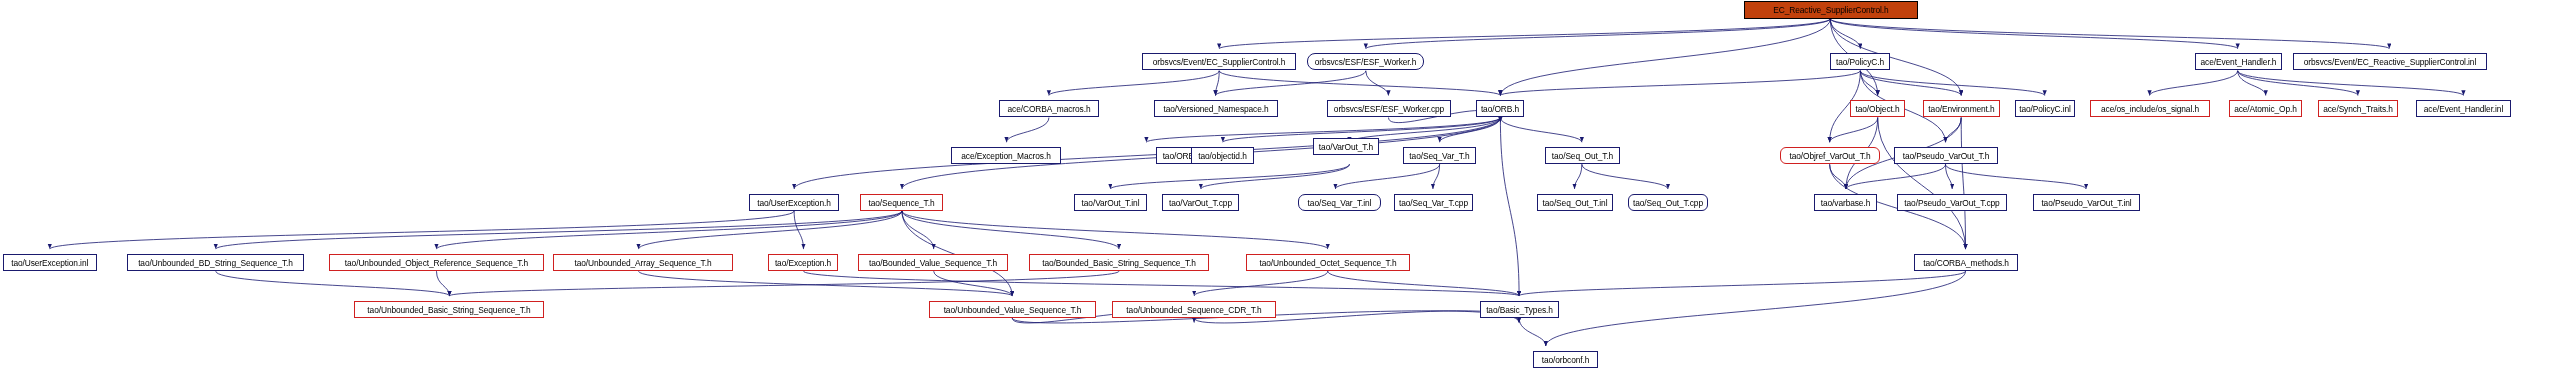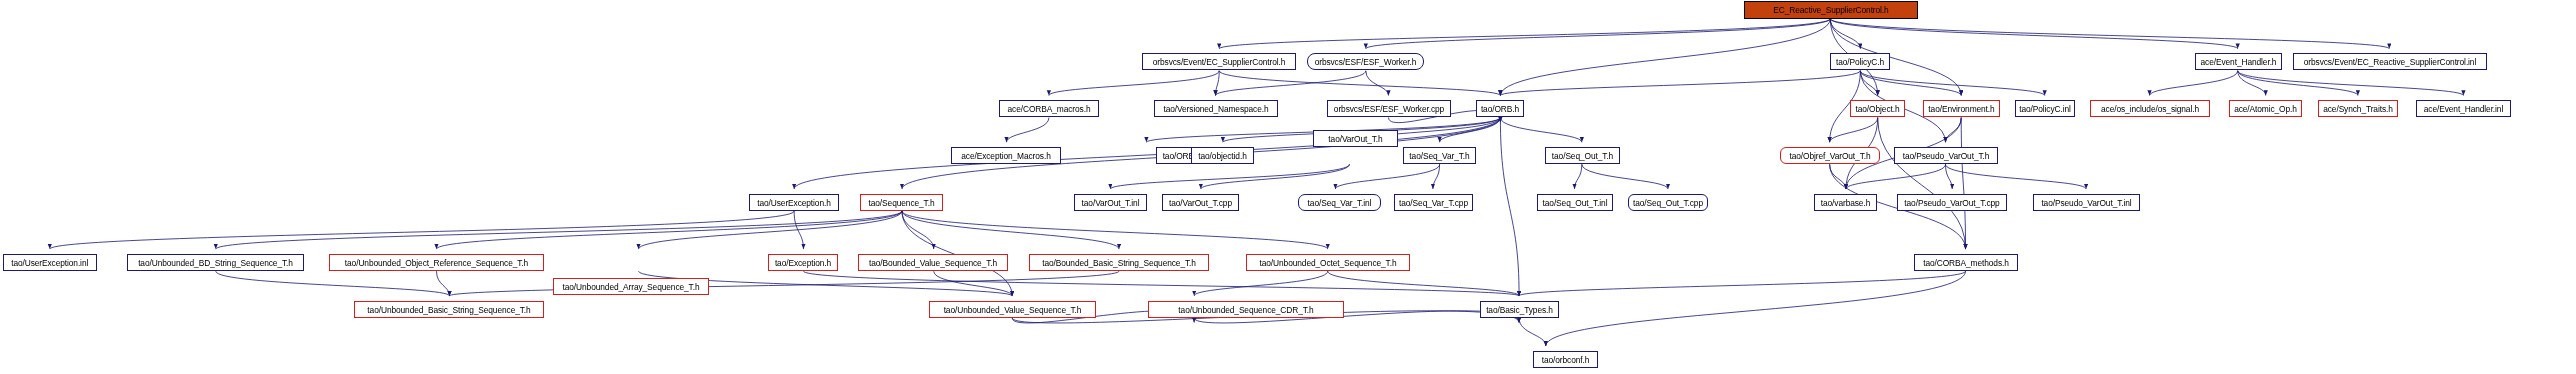--- a/index.html
+++ b/index.html
@@ -153,21 +153,21 @@
       </div>
       <div class="node" style="left: 951px; top: 147px; width: 110px;">
         <span>ace/Exception_Macros.h</span>
       </div>
       <div class="node" style="left: 1119px; top: 147px; width: 55px; margin-left: 37px;">
         <span>tao/ORB.inl</span>
       </div>
       <div class="node" style="left: 1191px; top: 147px; width: 63px;">
         <span>tao/objectid.h</span>
       </div>
-      <div class="node" style="left: 1313px; top: 130px; width: 85px; text-align: center;">
+      <div class="node" style="left: 1313px; top: 138px; width: 66px; text-align: center;">
         <span>tao/VarOut_T.h</span>
       </div>
       <div class="node" style="left: 1403px; top: 147px; width: 73px;">
         <span>tao/Seq_Var_T.h</span>
       </div>
       <div class="node" style="left: 1545px; top: 147px; width: 75px;">
         <span>tao/Seq_Out_T.h</span>
       </div>
       <div class="node red" style="left: 1780px; top: 147px; width: 100px; border-radius: 6px;">
         <span>tao/Objref_VarOut_T.h</span>
@@ -210,21 +210,21 @@
       </div>
       <div class="node" style="left: 2.7px; top: 254px; width: 94px;">
         <span>tao/UserException.inl</span>
       </div>
       <div class="node" style="left: 127px; top: 254px; width: 177px;">
         <span>tao/Unbounded_BD_String_Sequence_T.h</span>
       </div>
       <div class="node red" style="left: 329px; top: 254px; width: 215px;">
         <span>tao/Unbounded_Object_Reference_Sequence_T.h</span>
       </div>
-      <div class="node red" style="left: 553px; top: 254px; width: 156px; margin-top: 24px;">
+      <div class="node red" style="left: 553px; top: 254px; width: 180px;">
         <span>tao/Unbounded_Array_Sequence_T.h</span>
       </div>
       <div class="node red" style="left: 768px; top: 254px; width: 70px;">
         <span>tao/Exception.h</span>
       </div>
       <div class="node red" style="left: 858px; top: 254px; width: 150px;">
         <span>tao/Bounded_Value_Sequence_T.h</span>
       </div>
       <div class="node red" style="left: 1029px; top: 254px; width: 180px;">
         <span>tao/Bounded_Basic_String_Sequence_T.h</span>
@@ -234,21 +234,21 @@
       </div>
       <div class="node" style="left: 1914px; top: 254px; width: 104px;">
         <span>tao/CORBA_methods.h</span>
       </div>
       <div class="node red" style="left: 354px; top: 301px; width: 190px;">
         <span>tao/Unbounded_Basic_String_Sequence_T.h</span>
       </div>
       <div class="node red" style="left: 929px; top: 301px; width: 167px;">
         <span>tao/Unbounded_Value_Sequence_T.h</span>
       </div>
-      <div class="node red" style="left: 1112px; top: 301px; width: 196px; margin-left: 36px;">
+      <div class="node red" style="left: 1112px; top: 301px; width: 164px;">
         <span>tao/Unbounded_Sequence_CDR_T.h</span>
       </div>
       <div class="node" style="left: 1480px; top: 301px; width: 79px;">
         <span>tao/Basic_Types.h</span>
       </div>
       <div class="node" style="left: 1513px; top: 351px; width: 65px; margin-left: 20px;">
         <span>tao/orbconf.h</span>
       </div>
     </div>
 </div>

